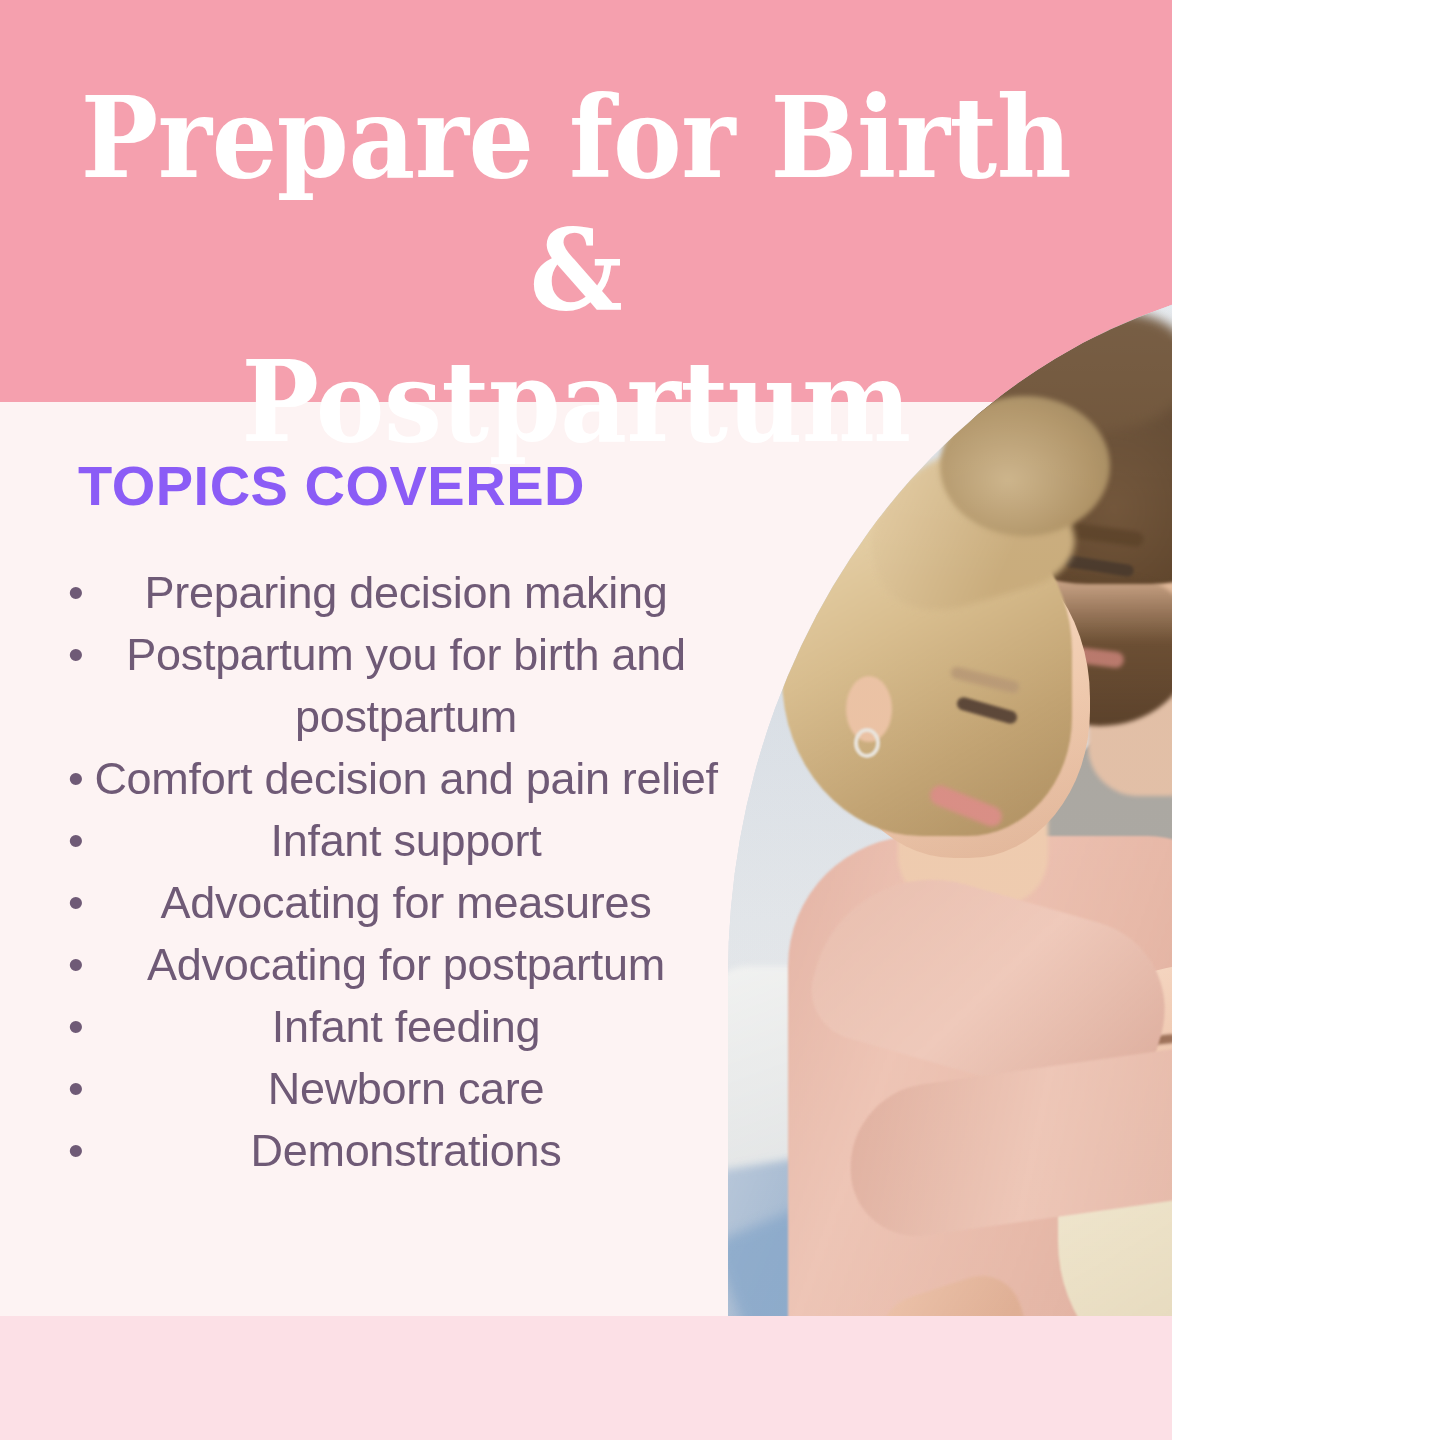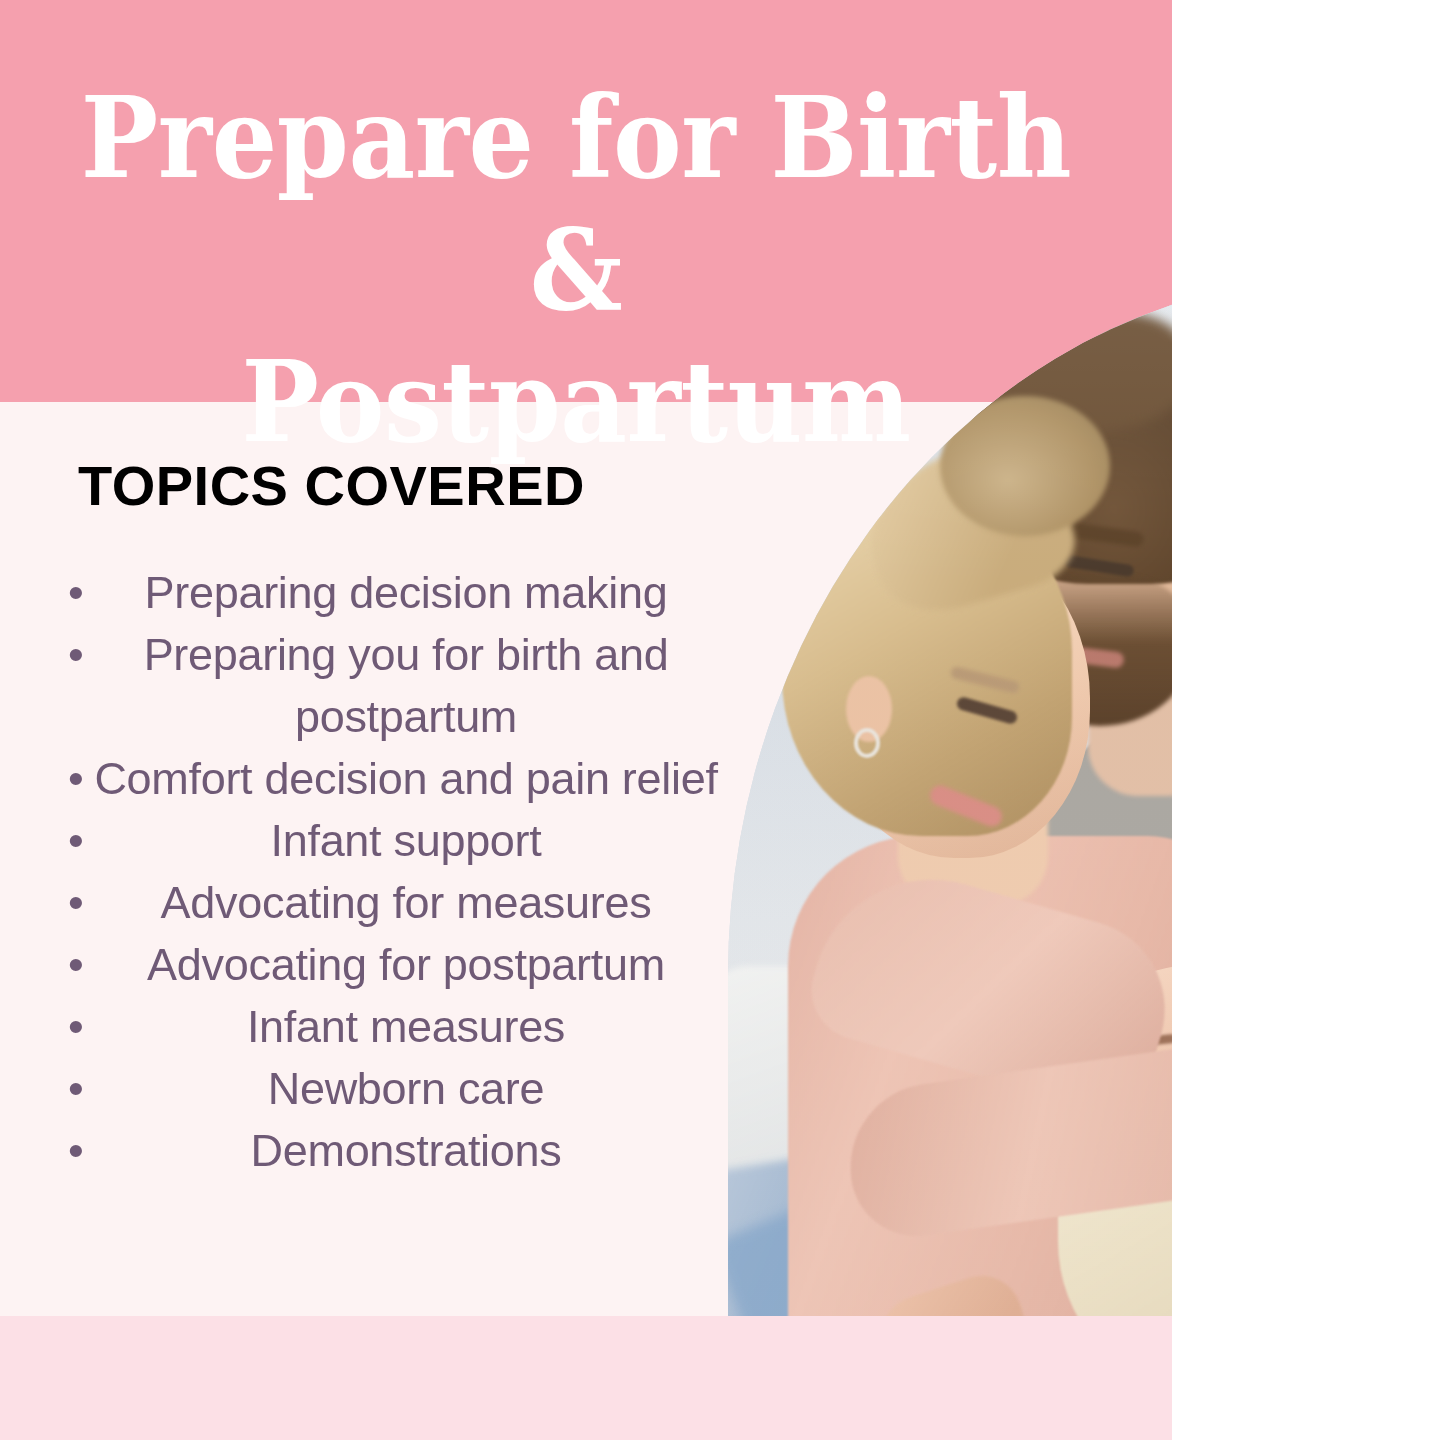--- a/index.html
+++ b/index.html
@@ -61,21 +61,21 @@
     height: 124px;
     background: #FCE0E6;
     z-index: 6;
   }
 
   
   .topics-heading {
     position: absolute;
     left: 78px;
     top: 458px;
-    color: #000000;
+    color: #8b5cf6;
     font-family: "Liberation Sans", sans-serif;
     font-weight: 700;
     font-size: 56px;
     letter-spacing: 0.5px;
     line-height: 1;
     z-index: 4;
   }
   .topics-list {
     position: absolute;
     left: 68px;
@@ -460,41 +460,41 @@
 
   <div class="topics-heading">TOPICS COVERED</div>
 
   <ul class="topics-list">
     <li class="topic-item">
       <span class="bullet">•</span>
       <span class="topic-text">Preparing decision making</span>
     </li>
     <li class="topic-item">
       <span class="bullet">•</span>
-      <span class="topic-text">Preparing you for birth and postpartum</span>
+      <span class="topic-text">Postpartum you for birth and postpartum</span>
     </li>
     <li class="topic-item">
       <span class="bullet">•</span>
       <span class="topic-text">Comfort decision and pain relief</span>
     </li>
     <li class="topic-item">
       <span class="bullet">•</span>
       <span class="topic-text">Infant support</span>
     </li>
     <li class="topic-item">
       <span class="bullet">•</span>
       <span class="topic-text">Advocating for measures</span>
     </li>
     <li class="topic-item">
       <span class="bullet">•</span>
       <span class="topic-text">Advocating for postpartum</span>
     </li>
     <li class="topic-item">
       <span class="bullet">•</span>
-      <span class="topic-text">Infant measures</span>
+      <span class="topic-text">Infant feeding</span>
     </li>
     <li class="topic-item">
       <span class="bullet">•</span>
       <span class="topic-text">Newborn care</span>
     </li>
     <li class="topic-item">
       <span class="bullet">•</span>
       <span class="topic-text">Demonstrations</span>
     </li>
   </ul>

